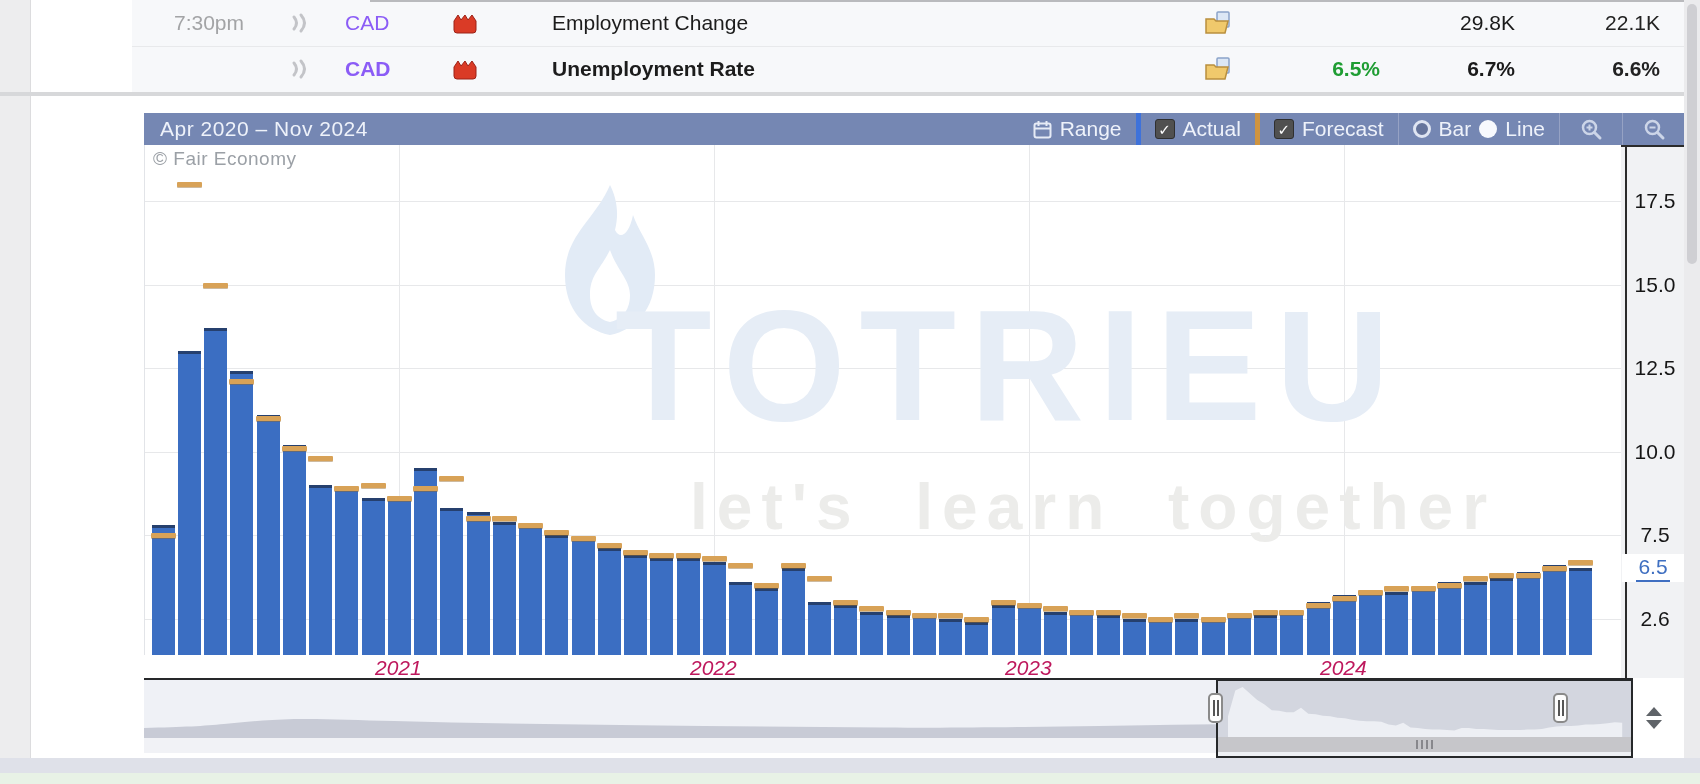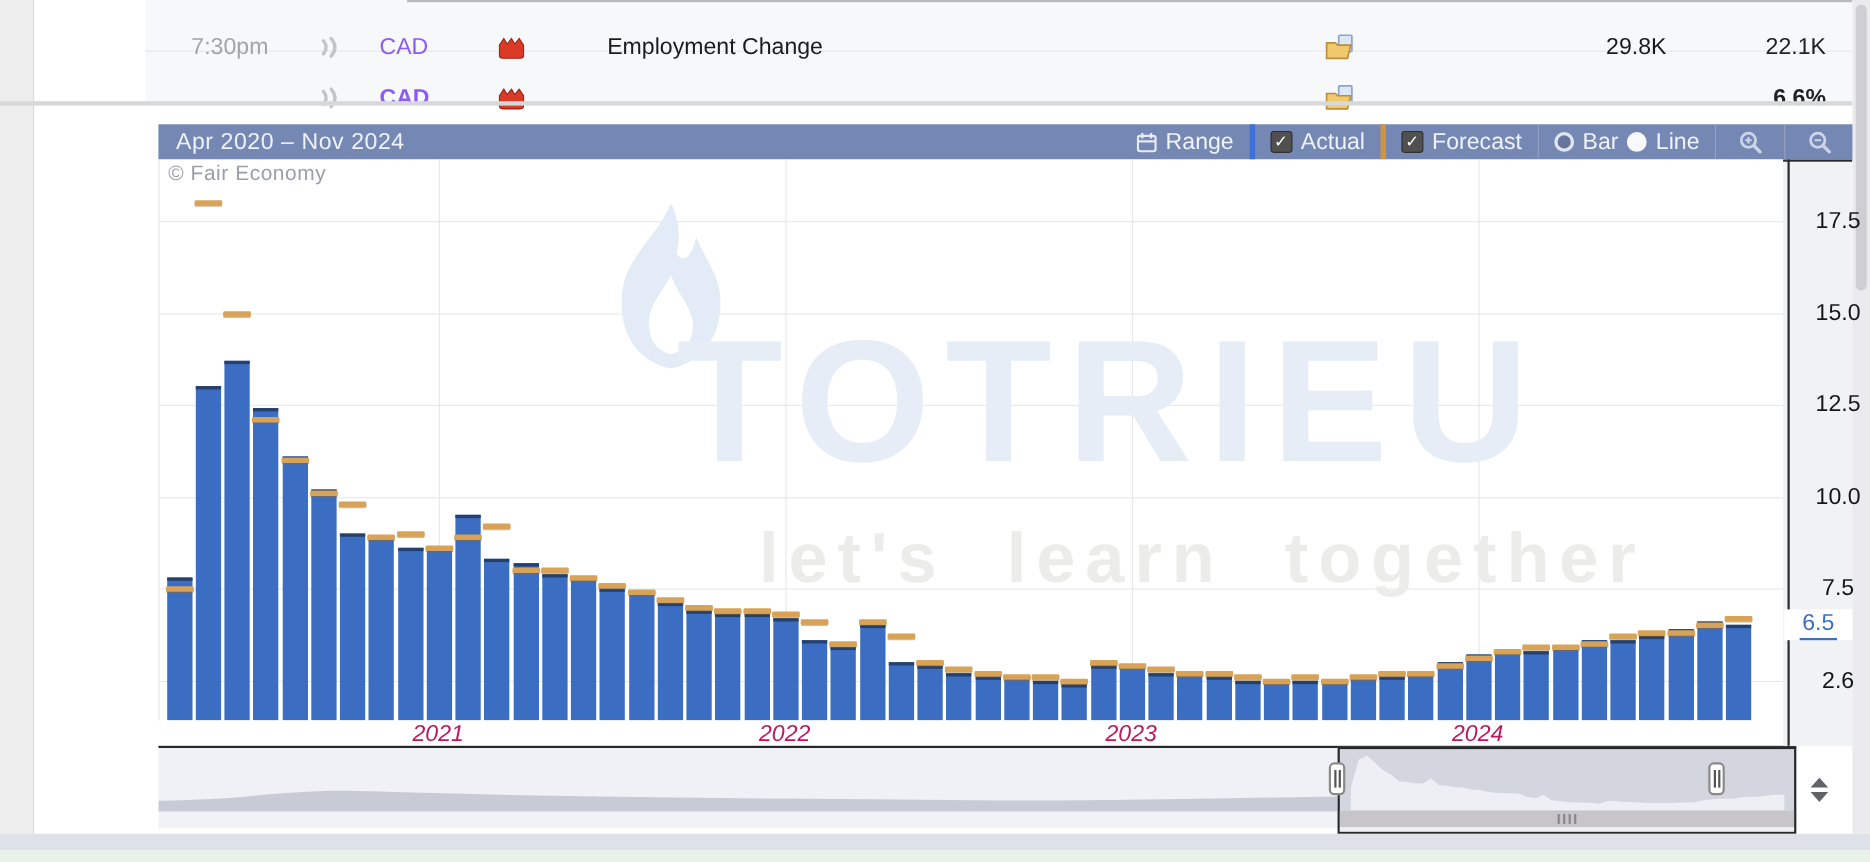--- a/index.html
+++ b/index.html
@@ -11,21 +11,21 @@
   #left-rail{left:0;top:0;width:30px;height:758px;background:#ededee;border-right:1px solid #dcdcde;}
   #date-cell{left:30px;top:0;width:102px;height:92px;background:#f2f2f2;}
   #date-cell .d{width:100%;text-align:center;font-size:21px;color:#222;}
   
   #rows{left:132px;top:0;width:1552px;height:92px;background:#f7f8fa;}
   #rows-topline{left:370px;top:0;width:1314px;height:2px;background:#b9babd;}
   .row{position:absolute;left:0;width:100%;height:46px;}
   .row1{top:0;border-bottom:1px solid #e8e9eb;}
   .row2{top:46px;}
   #rows-bottom{left:0;top:92px;width:1684px;height:4px;background:#d7d8da;}
-  .cell{position:absolute;top:0;height:46px;display:flex;align-items:center;font-size:21px;margin-top:20px;}
+  .cell{position:absolute;top:0;height:46px;display:flex;align-items:center;font-size:21px;}
   .time{left:0;width:112px;justify-content:flex-end;color:#a3a4a6;}
   .soundwrap{left:152px;width:30px;justify-content:center;}
   .ccy{left:213px;width:60px;color:#8b5cf6;}
   .impactwrap{left:318px;width:30px;justify-content:center;}
   .eventname{left:420px;width:560px;color:#1c1c1c;text-align:center;}
   .detailwrap{left:1068px;width:36px;justify-content:center;}
   .val{width:120px;justify-content:flex-end;}
   .actual{left:1128px;}
   .forecast{left:1263px;}
   .previous{left:1408px;color:#222;}
@@ -53,21 +53,21 @@
   #wm-brand{position:absolute;left:470px;top:130px;font-size:158px;font-weight:bold;letter-spacing:14px;color:#e6edf6;white-space:nowrap;}
   #wm-tag{position:absolute;left:545px;top:325px;font-size:64px;font-weight:bold;letter-spacing:9px;word-spacing:28px;color:#ececea;white-space:nowrap;}
   #wm-flame{position:absolute;left:390px;top:35px;}
   
   #xaxis{left:144px;top:655px;width:1477px;height:23px;background:#fff;}
   .yearlab{position:absolute;top:1px;width:140px;text-align:center;font-size:21px;color:#be185d;font-style:italic;}
   #nav-topline{left:144px;top:678px;width:1489px;height:2px;background:#26282a;}
   
   #yaxis{left:1621px;top:145px;width:63px;height:533px;background:#f1f2f4;border-top:2px solid #2b2b2b;box-sizing:border-box;}
   #yaxis-line{left:1625px;top:145px;width:2px;height:533px;background:#2b2b2b;}
-  .ytick{position:absolute;left:1627px;width:56px;text-align:center;font-size:21px;color:#161616;padding-left:16px;}
+  .ytick{position:absolute;left:1627px;width:56px;text-align:center;font-size:21px;color:#161616;}
   #ycurrent{left:1622px;top:554px;width:62px;height:28px;background:#ffffff;display:flex;align-items:center;justify-content:center;z-index:5;}
   #ycurrent span{color:#3f6fc1;font-size:21px;border-bottom:2px solid #3f6fc1;padding:0 2px 1px 2px;}
   
   #nav{left:144px;top:680px;width:1489px;height:78px;}
   #nav-out{position:absolute;left:0;top:0;width:1072px;height:58px;background:#eff1f6;}
   #nav-track{position:absolute;left:0;top:58px;width:1489px;height:15px;background:#f1f2f6;}
   #nav-sel{position:absolute;left:1072px;top:-1px;width:417px;height:79px;border:2px solid #26282a;box-sizing:border-box;background:#d3d6df;}
   #nav-sel-top{position:absolute;left:0;top:0;width:413px;height:56px;overflow:hidden;}
   #nav-thumb{position:absolute;left:0;top:56px;width:413px;height:15px;background:#c6c6ca;display:flex;align-items:center;justify-content:center;gap:3px;}
   #nav-thumb i{display:block;width:2px;height:9px;background:#87878c;}
@@ -128,26 +128,29 @@
           <path d="M6 6 q5 6 0 12" fill="none" stroke="#c3c4c8" stroke-width="3" stroke-linecap="round"></path>
           <path d="M13 4 q7 8 0 16" fill="none" stroke="#c3c4c8" stroke-width="3" stroke-linecap="round"></path>
         </svg>
       </div>
       <div class="cell ccy bold">CAD</div>
       <div class="cell impactwrap">
         <svg width="24" height="21" viewBox="0 0 24 21">
           <path d="M1 8 L5 2 L8 7 L12 2 L15 7 L19 2 L23 8 L23 17 Q23 20 20 20 L4 20 Q1 20 1 17 Z" fill="#da3b26" stroke="#9c2217" stroke-width="1"></path>
         </svg>
       </div>
+      <div class="cell eventname bold">Unemployment Rate</div>
       <div class="cell detailwrap">
         <svg width="28" height="24" viewBox="0 0 28 24">
           <rect x="13" y="1" width="12" height="15" rx="1" fill="#dce7f5" stroke="#8aa3c9" stroke-width="1.5"></rect>
           <path d="M2 8 L10 8 L12 10 L24 10 L21 22 L2 22 Z" fill="#f0c96c" stroke="#b98f3e" stroke-width="1.5"></path>
         </svg>
       </div>
+      <div class="cell val actual bold" style="color:#1f9d33;">6.5%</div>
+      <div class="cell val forecast bold">6.7%</div>
       <div class="cell val previous bold">6.6%</div>
     </div>
   </div>
   <div class="abs" id="rows-bottom"></div>
 
   <div class="abs" id="chart-header">
     <div id="chart-title">Apr 2020 – Nov 2024</div>
     <div class="seg">
       <svg width="19" height="19" viewBox="0 0 19 19">
         <rect x="1.5" y="3.5" width="16" height="14" rx="2" fill="none" stroke="#e6ebf6" stroke-width="2"></rect>

